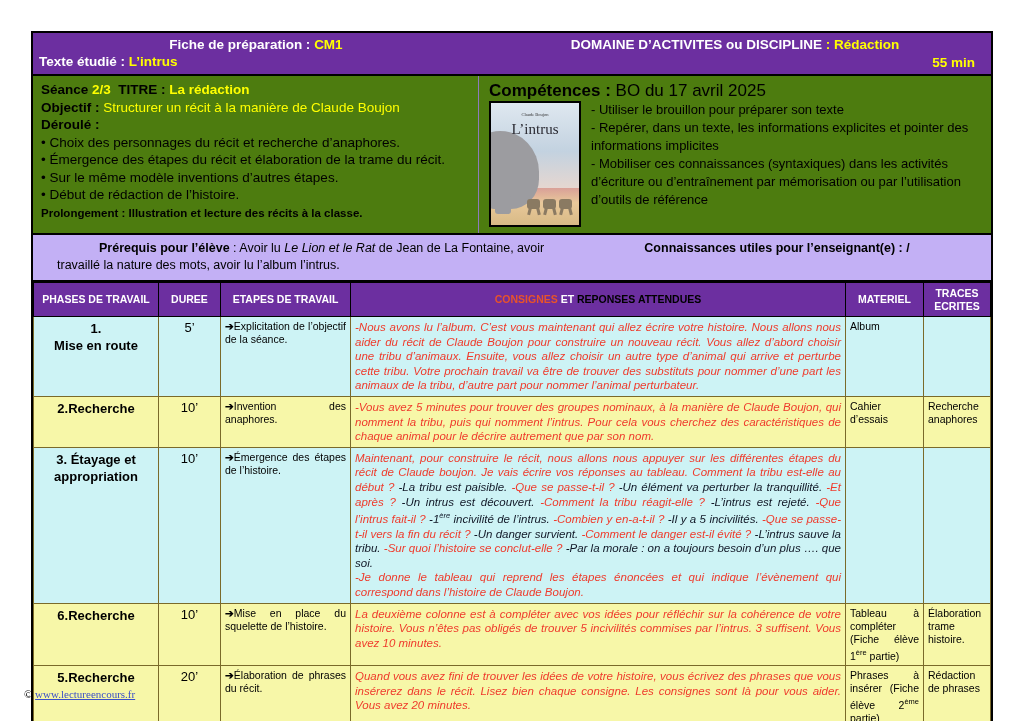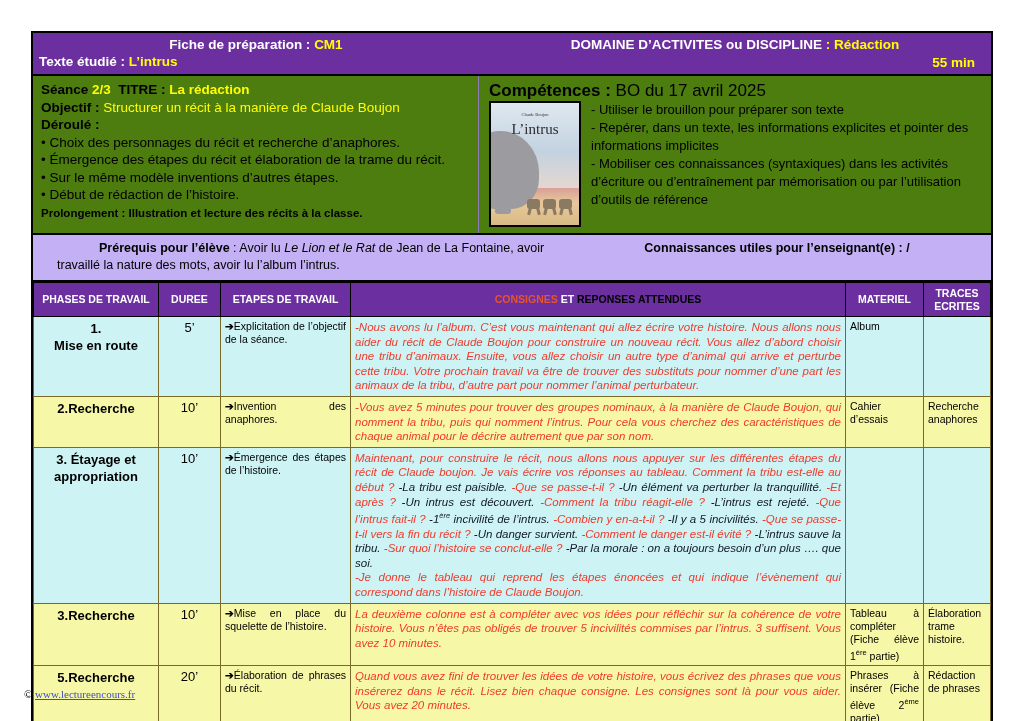--- a/index.html
+++ b/index.html
@@ -212,21 +212,21 @@
         </tr>
         <tr class="r-blue">
           <td class="phase" style="height: 128px;">3. Étayage et appropriation</td>
           <td class="duree">10’</td>
           <td class="etapes"><span class="arrow">➔</span>Émergence des étapes de l’histoire.</td>
           <td class="consignes"><span class="cons-red">Maintenant, pour construire le récit, nous allons nous appuyer sur les différentes étapes du récit de Claude boujon. Je vais écrire vos réponses au tableau. Comment la tribu est-elle au début ? </span><span class="cons-dark">-La tribu est paisible. </span><span class="cons-red">-Que se passe-t-il ? </span><span class="cons-dark">-Un élément va perturber la tranquillité. </span><span class="cons-red">-Et après ? </span><span class="cons-dark">-Un intrus est découvert. </span><span class="cons-red">-Comment la tribu réagit-elle ? </span><span class="cons-dark">-L’intrus est rejeté. </span><span class="cons-red">-Que l’intrus fait-il ? </span><span class="cons-dark">-1<span class="sup">ère</span> incivilité de l’intrus. </span><span class="cons-red">-Combien y en-a-t-il ? </span><span class="cons-dark">-Il y a 5 incivilités. </span><span class="cons-red">-Que se passe-t-il vers la fin du récit ? </span><span class="cons-dark">-Un danger survient. </span><span class="cons-red">-Comment le danger est-il évité ? </span><span class="cons-dark">-L’intrus sauve la tribu. </span><span class="cons-red">-Sur quoi l’histoire se conclut-elle ? </span><span class="cons-dark">-Par la morale : on a toujours besoin d’un plus …. que soi.</span><span class="cons-red"></span><br><span class="cons-red">-Je donne le tableau qui reprend les étapes énoncées et qui indique l’évènement qui correspond dans l’histoire de Claude Boujon.</span></td>
           <td class="matcol"></td>
           <td class="tracecol"></td>
         </tr>
         <tr class="r-yellow">
-          <td class="phase">3.Recherche</td>
+          <td class="phase">6.Recherche</td>
           <td class="duree">10’</td>
           <td class="etapes"><span class="arrow">➔</span>Mise en place du squelette de l’histoire.</td>
           <td class="consignes"><span class="cons-red">La deuxième colonne est à compléter avec vos idées pour réfléchir sur la cohérence de votre histoire. Vous n’êtes pas obligés de trouver 5 incivilités commises par l’intrus. 3 suffisent. Vous avez 10 minutes.</span></td>
           <td class="matcol">Tableau à compléter (Fiche élève 1<span class="sup">ère</span> partie)</td>
           <td class="tracecol">Élaboration trame histoire.</td>
         </tr>
         <tr class="r-yellow">
           <td class="phase">5.Recherche</td>
           <td class="duree">20’</td>
           <td class="etapes"><span class="arrow">➔</span>Élaboration de phrases du récit.</td>

